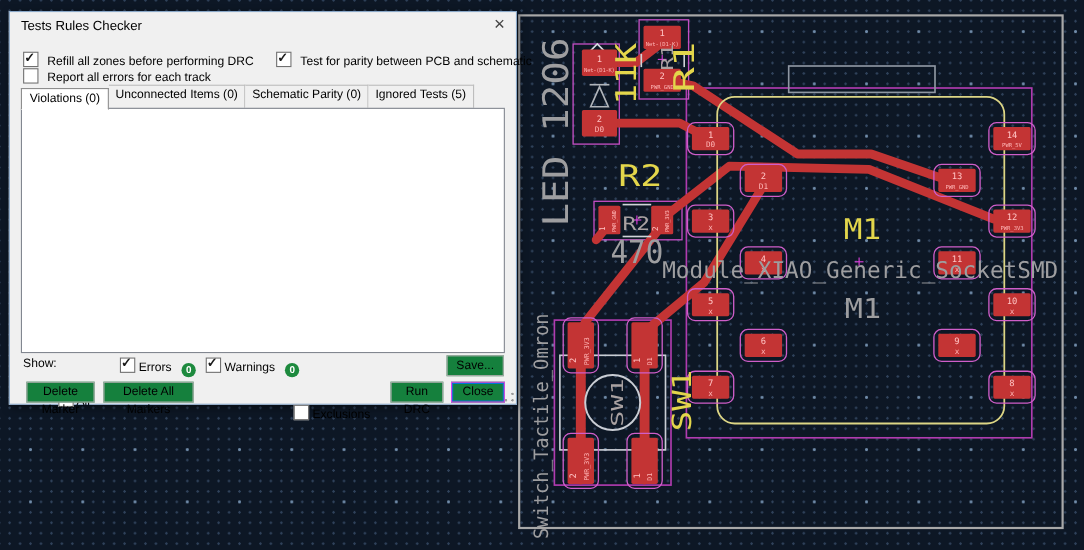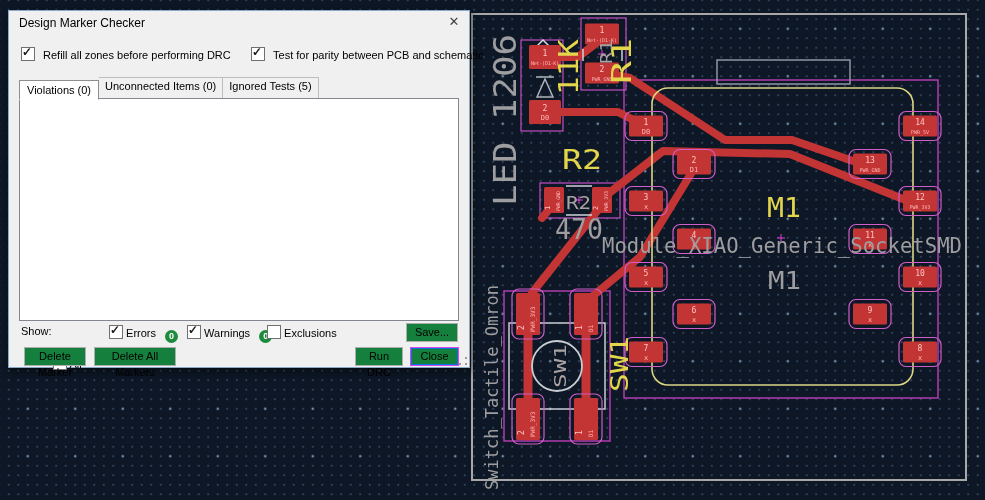--- a/index.html
+++ b/index.html
@@ -285,36 +285,41 @@
   <text class="silk" font-size="26" x="767" y="217" textLength="34" lengthAdjust="spacingAndGlyphs">M1</text>
   <text class="fab" font-size="25" x="768" y="289" textLength="33" lengthAdjust="spacingAndGlyphs">M1</text>
   <text class="fab" font-size="21" x="602" y="253" textLength="360" lengthAdjust="spacingAndGlyphs">Module_XIAO_Generic_SocketSMD</text>
   <text class="silk" font-size="24" textLength="56" lengthAdjust="spacingAndGlyphs" transform="translate(628,392) rotate(-90)">SW1</text>
   <text class="fab2" font-size="15" textLength="44" lengthAdjust="spacingAndGlyphs" transform="translate(566,388) rotate(-90)">SW1</text>
 </svg>
 </div>
 
 <div class="dialog">
   <div class="titlebar">
-    <span class="title">Design Marker Checker</span>
+    <span class="title">Tests Rules Checker</span>
     <span class="close">✕</span>
   </div>
 
   <div class="optrow" style="left:242px;top:36px;">
     <span class="cb checked"></span>
     <span class="lbl">Test for parity between PCB and schematic</span>
   </div>
   <div class="optrow" style="left:12px;top:36px;">
     <span class="cb checked"></span>
     <span class="lbl">Refill all zones before performing DRC</span>
   </div>
+  <div class="optrow" style="left:12px;top:51px;">
+    <span class="cb"></span>
+    <span class="lbl">Report all errors for each track</span>
+  </div>
 
   <div class="tabs">
     <div class="tab active">Violations (0)</div>
     <div class="tab">Unconnected Items (0)</div>
+    <div class="tab">Schematic Parity (0)</div>
     <div class="tab">Ignored Tests (5)</div>
   </div>
 
   <div class="listbox"></div>
 
   <div class="filters">
     <span class="item" style="left:12px;">Show:</span>
     <span class="item" style="left:44px;margin-top:31px;">
       <span class="cb"></span>
       <span class="lbl">All</span>
@@ -322,21 +327,21 @@
     <span class="item" style="left:100px;">
       <span class="cb checked"></span>
       <span class="lbl">Errors</span>
       <span class="badge">0</span>
     </span>
     <span class="item" style="left:178px;">
       <span class="cb checked"></span>
       <span class="lbl">Warnings</span>
       <span class="badge">0</span>
     </span>
-    <span class="item" style="left:258px;">
+    <span class="item" style="left:258px;margin-top:43px;">
       <span class="cb"></span>
       <span class="lbl">Exclusions</span>
     </span>
   </div>
 
   <div class="btn" style="left:397px;top:312px;width:50px;">Save...</div>
   <div class="btn" style="left:15px;top:336px;width:60px;">Delete Marker</div>
   <div class="btn" style="left:85px;top:336px;width:80px;">Delete All Markers</div>
   <div class="btn" style="left:346px;top:336px;width:46px;">Run DRC</div>
   <div class="btn primary" style="left:401px;top:336px;width:47px;">Close</div>

